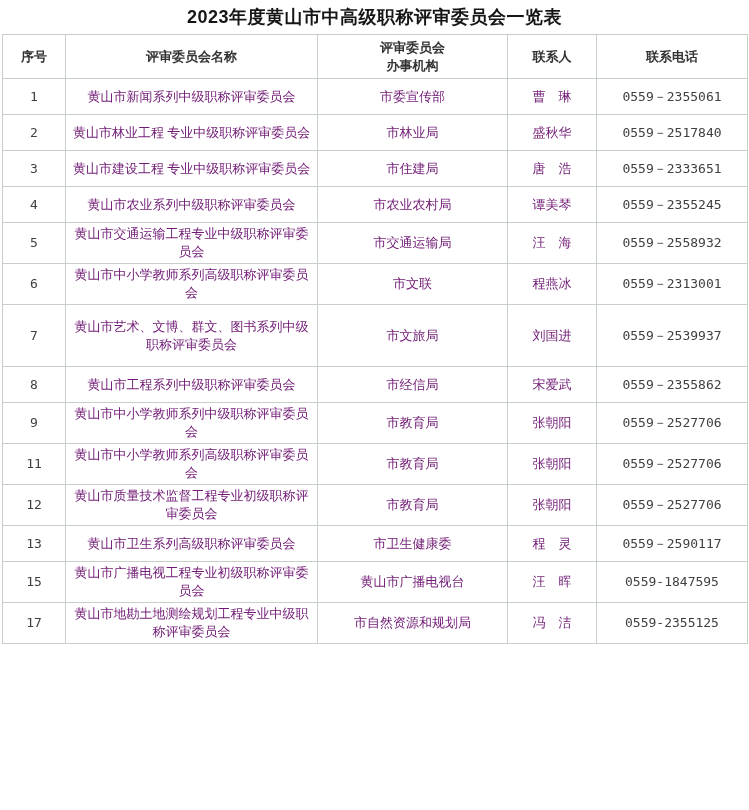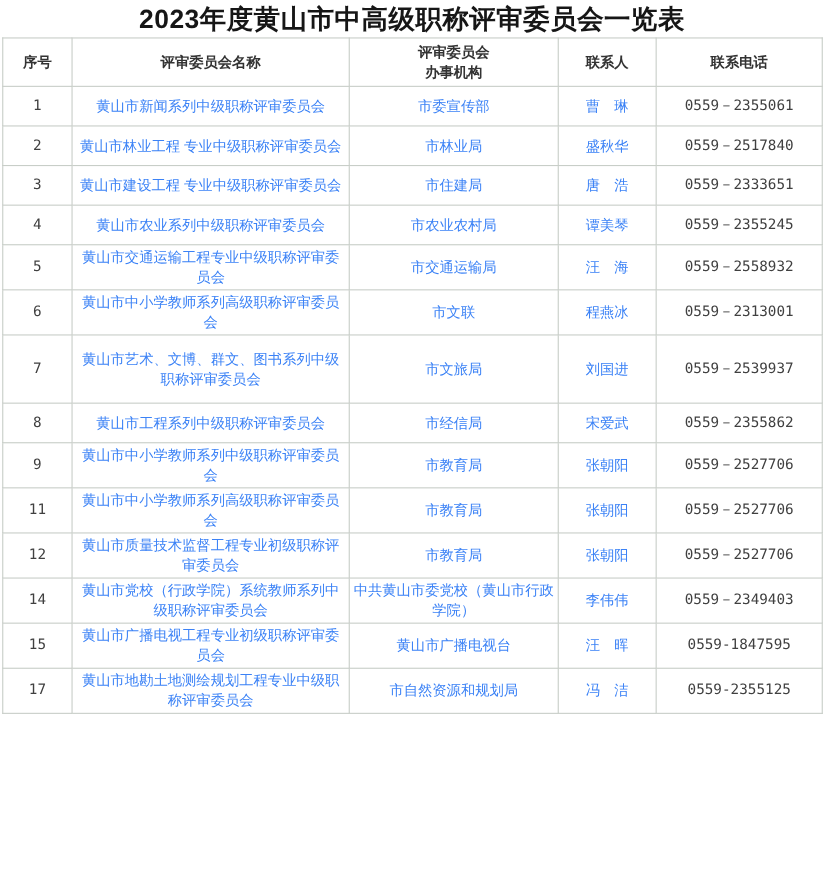--- a/index.html
+++ b/index.html
@@ -14,21 +14,21 @@
     width: 749px;
     height: 810px;
     box-sizing: border-box;
     overflow: hidden;
   }
   .title {
     height: 34px;
     display: flex;
     align-items: center;
     justify-content: center;
-    font-size: 24px;
+    font-size: 18px;
     font-weight: 700;
     color: #161616;
     letter-spacing: 0.5px;
   }
   table.committee {
     width: 745px;
     margin: 0 2px;
     border-collapse: collapse;
     table-layout: fixed;
     padding-left: 20px;
@@ -55,21 +55,22 @@
     white-space: pre-line;
   }
   tbody tr { height: 36px; }
   tbody tr:nth-child(7) { height: 62px; }
   td.seq, td.phone {
     font-family: "DejaVu Sans Mono", monospace;
     font-size: 13px;
     color: #404040;
   }
   td.name, td.office, td.contact {
-    color: #3b82f6;
+    color: #701a75;
+    font-family: Liberation Serif, serif;
   }
 </style>
 </head>
 <body>
 
 <div class="page">
   <div class="title">2023年度黄山市中高级职称评审委员会一览表</div>
 
   <table class="committee">
     <colgroup>
@@ -161,25 +162,25 @@
     <td class="phone">0559－2527706</td>
   </tr>
         <tr>
     <td class="seq">12</td>
     <td class="name">黄山市质量技术监督工程专业初级职称评审委员会</td>
     <td class="office">市教育局</td>
     <td class="contact">张朝阳</td>
     <td class="phone">0559－2527706</td>
   </tr>
         <tr>
-    <td class="seq">14</td>
-    <td class="name">黄山市党校（行政学院）系统教师系列中级职称评审委员会</td>
-    <td class="office">中共黄山市委党校（黄山市行政学院）</td>
-    <td class="contact">李伟伟</td>
-    <td class="phone">0559－2349403</td>
+    <td class="seq">13</td>
+    <td class="name">黄山市卫生系列高级职称评审委员会</td>
+    <td class="office">市卫生健康委</td>
+    <td class="contact">程　灵</td>
+    <td class="phone">0559－2590117</td>
   </tr>
         <tr>
     <td class="seq">15</td>
     <td class="name">黄山市广播电视工程专业初级职称评审委员会</td>
     <td class="office">黄山市广播电视台</td>
     <td class="contact">汪　晖</td>
     <td class="phone">0559-1847595</td>
   </tr>
         <tr>
     <td class="seq">17</td>

